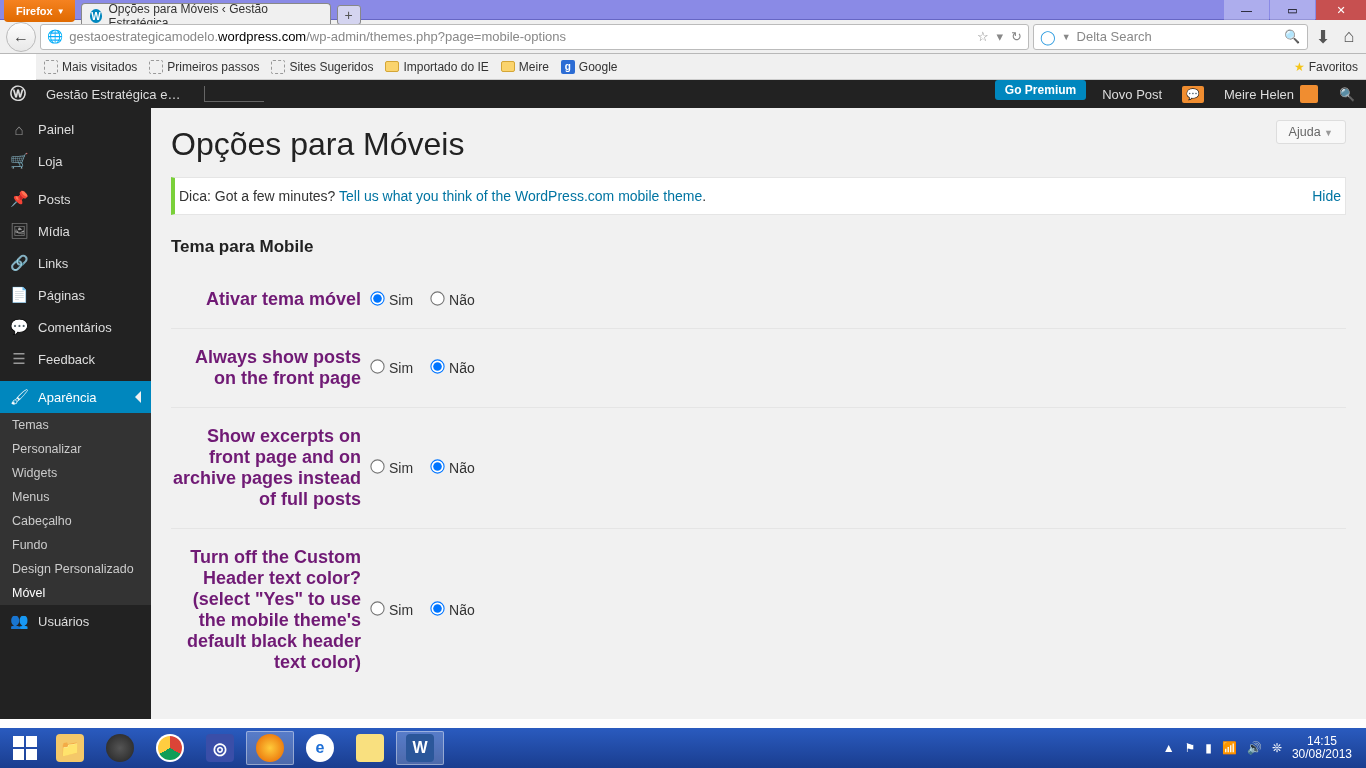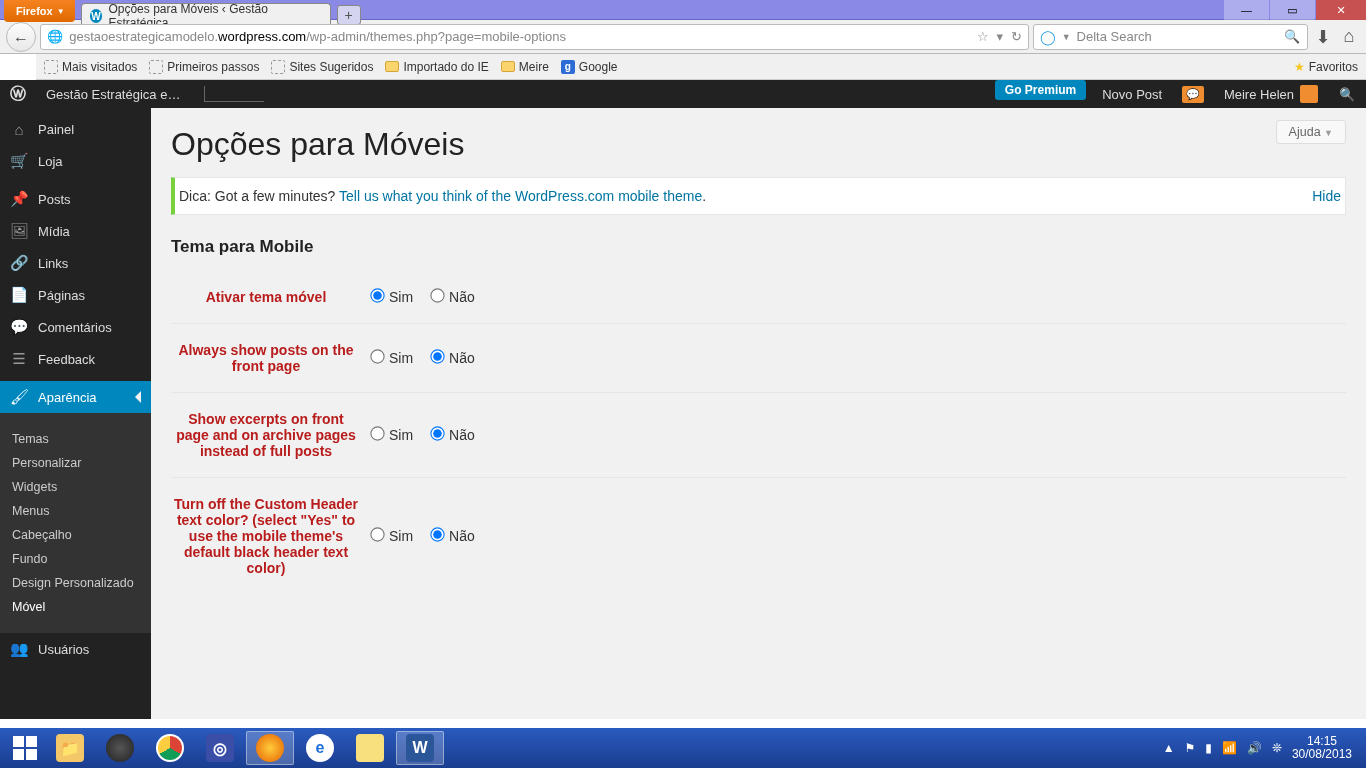--- a/index.html
+++ b/index.html
@@ -46,36 +46,36 @@
 
 
 .wp-body { display:flex; height:611px; }
 .wp-sidebar { width:151px; background:#222; color:#eee; font-size:13px; overflow:hidden;}
 .side-section{padding-top:6px;}
 .side-item { display:flex; align-items:center; gap:10px; padding:7px 10px; cursor:pointer; color:#ddd;}
 .side-item .ico{width:18px; text-align:center; font-size:15px; color:#999;}
 .side-item.current { background:#0087be; color:#fff;}
 .side-item.current .ico{color:#fff;}
 .side-item.current .arw{margin-left:auto; width:0;height:0; border-top:6px solid transparent; border-bottom:6px solid transparent; border-right:6px solid #f1f1f1;}
-.side-sub { background:#333; padding:14px 0;}
+.side-sub { background:#333; padding:0 0;}
 .side-sub-item { padding:5px 12px; font-size:12.5px; color:#ccc; cursor:pointer;}
 .side-sub-item.active{color:#fff; font-weight:normal;}
 
 
 .wp-content { flex:1; background:#f1f1f1; padding:0 20px; overflow:auto; position:relative;}
 .help-tab { position:absolute; right:20px; top:12px; background:#f8f8f8; border:1px solid #ddd; border-radius:3px; padding:4px 12px; font-size:12.5px; color:#666; cursor:pointer;}
 h1.page-title { font-size:32px; font-weight:normal; color:#222; padding:18px 0 14px;}
 .notice { background:#fff; border:1px solid #e5e5e5; border-left:4px solid #7ad03a; padding:10px 4px; font-size:14px; color:#333; display:flex; align-items:center;}
 .notice a{color:#0074a2; text-decoration:none;}
 .notice .hide{margin-left:auto; color:#0074a2; cursor:pointer;}
 h3.section-title{font-size:17px; font-weight:bold; color:#222; margin:22px 0 14px;}
 .form-table{width:100%; border-collapse:collapse;}
 .form-table tr{border-top:1px solid #e5e5e5;}
 .form-table tr:first-child{border-top:none;}
-.form-table th{text-align:center; font-size:14px; font-weight:bold; color:#b91c1c; width:200px; padding:18px 10px 18px 0; vertical-align:middle;}
+.form-table th{text-align:right; font-size:18px; font-weight:bold; color:#701a75; width:200px; padding:18px 10px 18px 0; vertical-align:middle;}
 .form-table td{padding:18px 0; font-size:14px; color:#333;}
 .radio-opt{margin-right:14px;}
 .radio-opt input{margin-right:5px; transform:scale(1.1);}
 
 
 .taskbar { position:absolute; left:0; right:0; bottom:0; height:40px; background:linear-gradient(#2a5bbf,#1a3d8f); display:flex; align-items:center; padding:0 6px;}
 .start-btn { width:38px; height:38px; border-radius:3px; display:flex; align-items:center; justify-content:center; cursor:pointer;}
 .start-logo{width:24px;height:24px; display:grid; grid-template-columns:1fr 1fr; grid-template-rows:1fr 1fr; gap:2px;}
 .start-logo div{background:#fff;}
 .tb-icon { width:48px; height:34px; border-radius:2px; display:flex; align-items:center; justify-content:center; cursor:pointer; margin-left:2px;}

